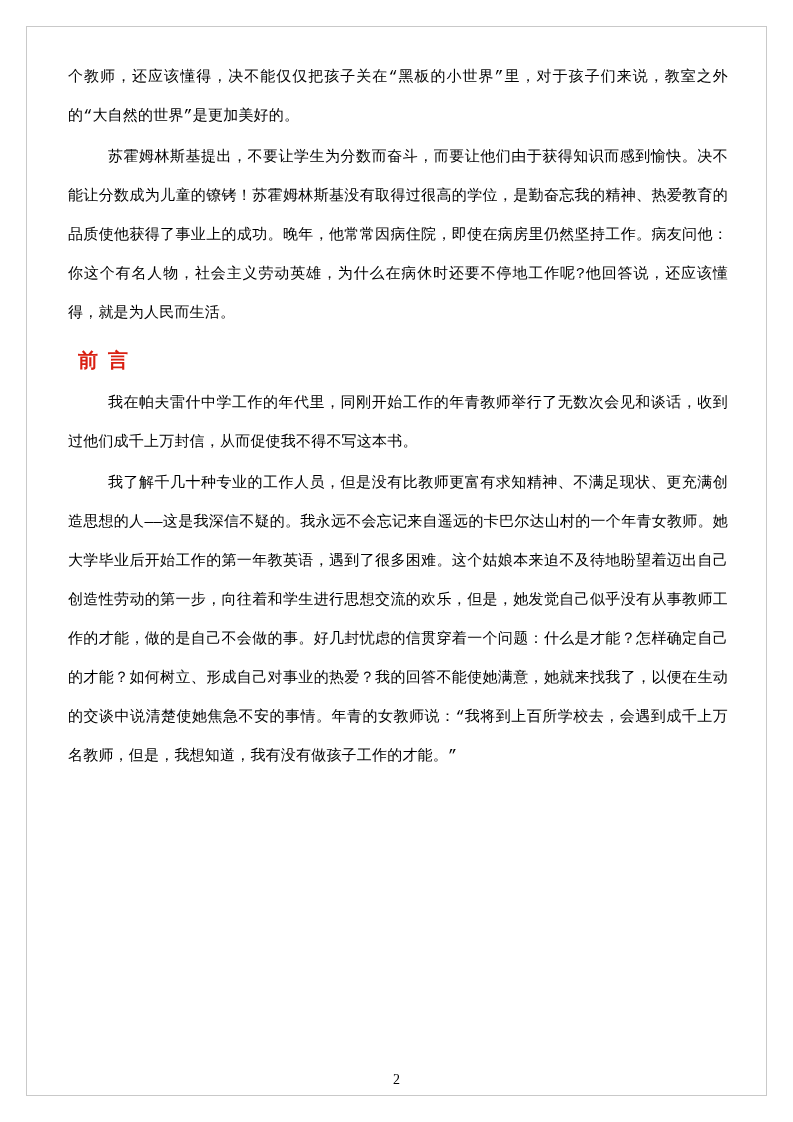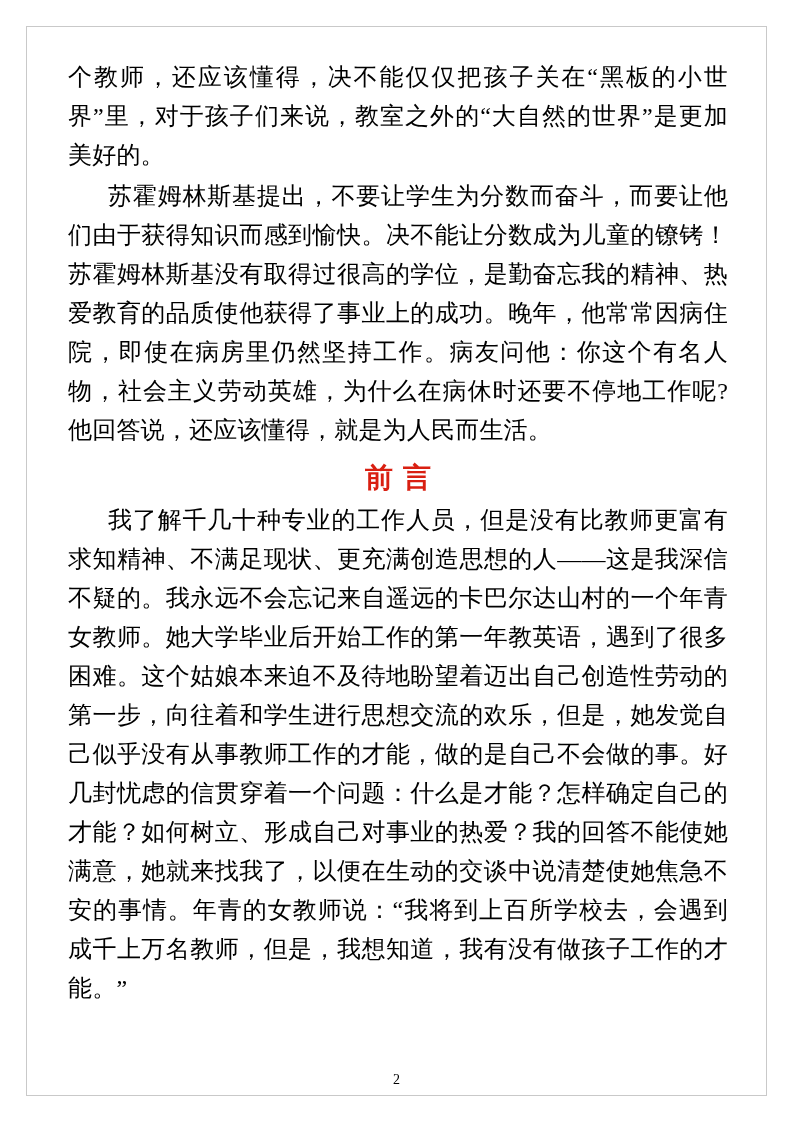--- a/index.html
+++ b/index.html
@@ -26,39 +26,39 @@
     pointer-events: none;
   }
   .content {
     position: absolute;
     left: 68px;
     top: 58px;
     width: 660px;
   }
   p.para {
     margin: 0 0 2px 0;
-    font-family: Liberation Serif, serif;
-    font-size: 24px;
+    font-family: Liberation Mono, monospace;
+    font-size: 15px;
     line-height: 39px;
     color: #000000;
     text-align: justify;
     text-justify: inter-ideograph;
     letter-spacing: 0.2px;
   }
   p.indent {
     text-indent: 40px;
   }
   .heading {
     margin: 8px 0 4px 0;
     font-family: "Liberation Serif", "DejaVu Serif", serif;
-    font-size: 28px;
+    font-size: 20px;
     line-height: 39px;
     color: #d91f11;
     font-weight: bold;
-    text-align: center;
+    text-align: left;
     letter-spacing: 10px;
     text-indent: 10px;
   }
   .page-number {
     position: absolute;
     left: 0;
     right: 0;
     bottom: 34px;
     text-align: center;
     font-family: "Liberation Serif", "DejaVu Serif", serif;
@@ -69,17 +69,18 @@
 </head>
 <body>
 
 <div class="page">
   <div class="border-frame"></div>
 
   <div class="content">
     <p class="para">个教师，还应该懂得，决不能仅仅把孩子关在“黑板的小世界”里，对于孩子们来说，教室之外的“大自然的世界”是更加美好的。</p>
     <p class="para indent">苏霍姆林斯基提出，不要让学生为分数而奋斗，而要让他们由于获得知识而感到愉快。决不能让分数成为儿童的镣铐！苏霍姆林斯基没有取得过很高的学位，是勤奋忘我的精神、热爱教育的品质使他获得了事业上的成功。晚年，他常常因病住院，即使在病房里仍然坚持工作。病友问他：你这个有名人物，社会主义劳动英雄，为什么在病休时还要不停地工作呢?他回答说，还应该懂得，就是为人民而生活。</p>
     <h2 class="heading">前言</h2>
+    <p class="para indent">我在帕夫雷什中学工作的年代里，同刚开始工作的年青教师举行了无数次会见和谈话，收到过他们成千上万封信，从而促使我不得不写这本书。</p>
     <p class="para indent">我了解千几十种专业的工作人员，但是没有比教师更富有求知精神、不满足现状、更充满创造思想的人——这是我深信不疑的。我永远不会忘记来自遥远的卡巴尔达山村的一个年青女教师。她大学毕业后开始工作的第一年教英语，遇到了很多困难。这个姑娘本来迫不及待地盼望着迈出自己创造性劳动的第一步，向往着和学生进行思想交流的欢乐，但是，她发觉自己似乎没有从事教师工作的才能，做的是自己不会做的事。好几封忧虑的信贯穿着一个问题：什么是才能？怎样确定自己的才能？如何树立、形成自己对事业的热爱？我的回答不能使她满意，她就来找我了，以便在生动的交谈中说清楚使她焦急不安的事情。年青的女教师说：“我将到上百所学校去，会遇到成千上万名教师，但是，我想知道，我有没有做孩子工作的才能。”</p>
   </div>
 
   <div class="page-number">2</div>
 </div>
 
 </body></html>

